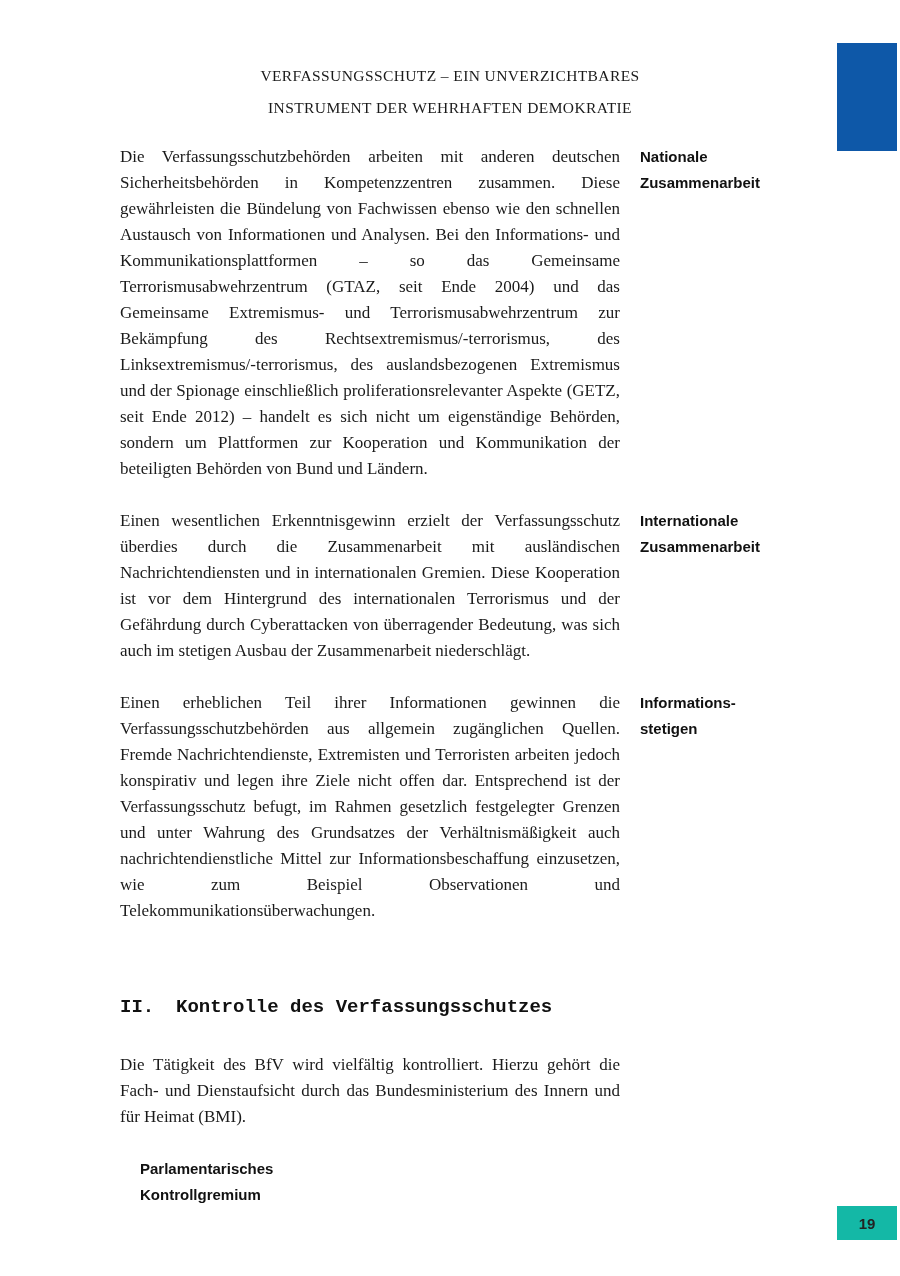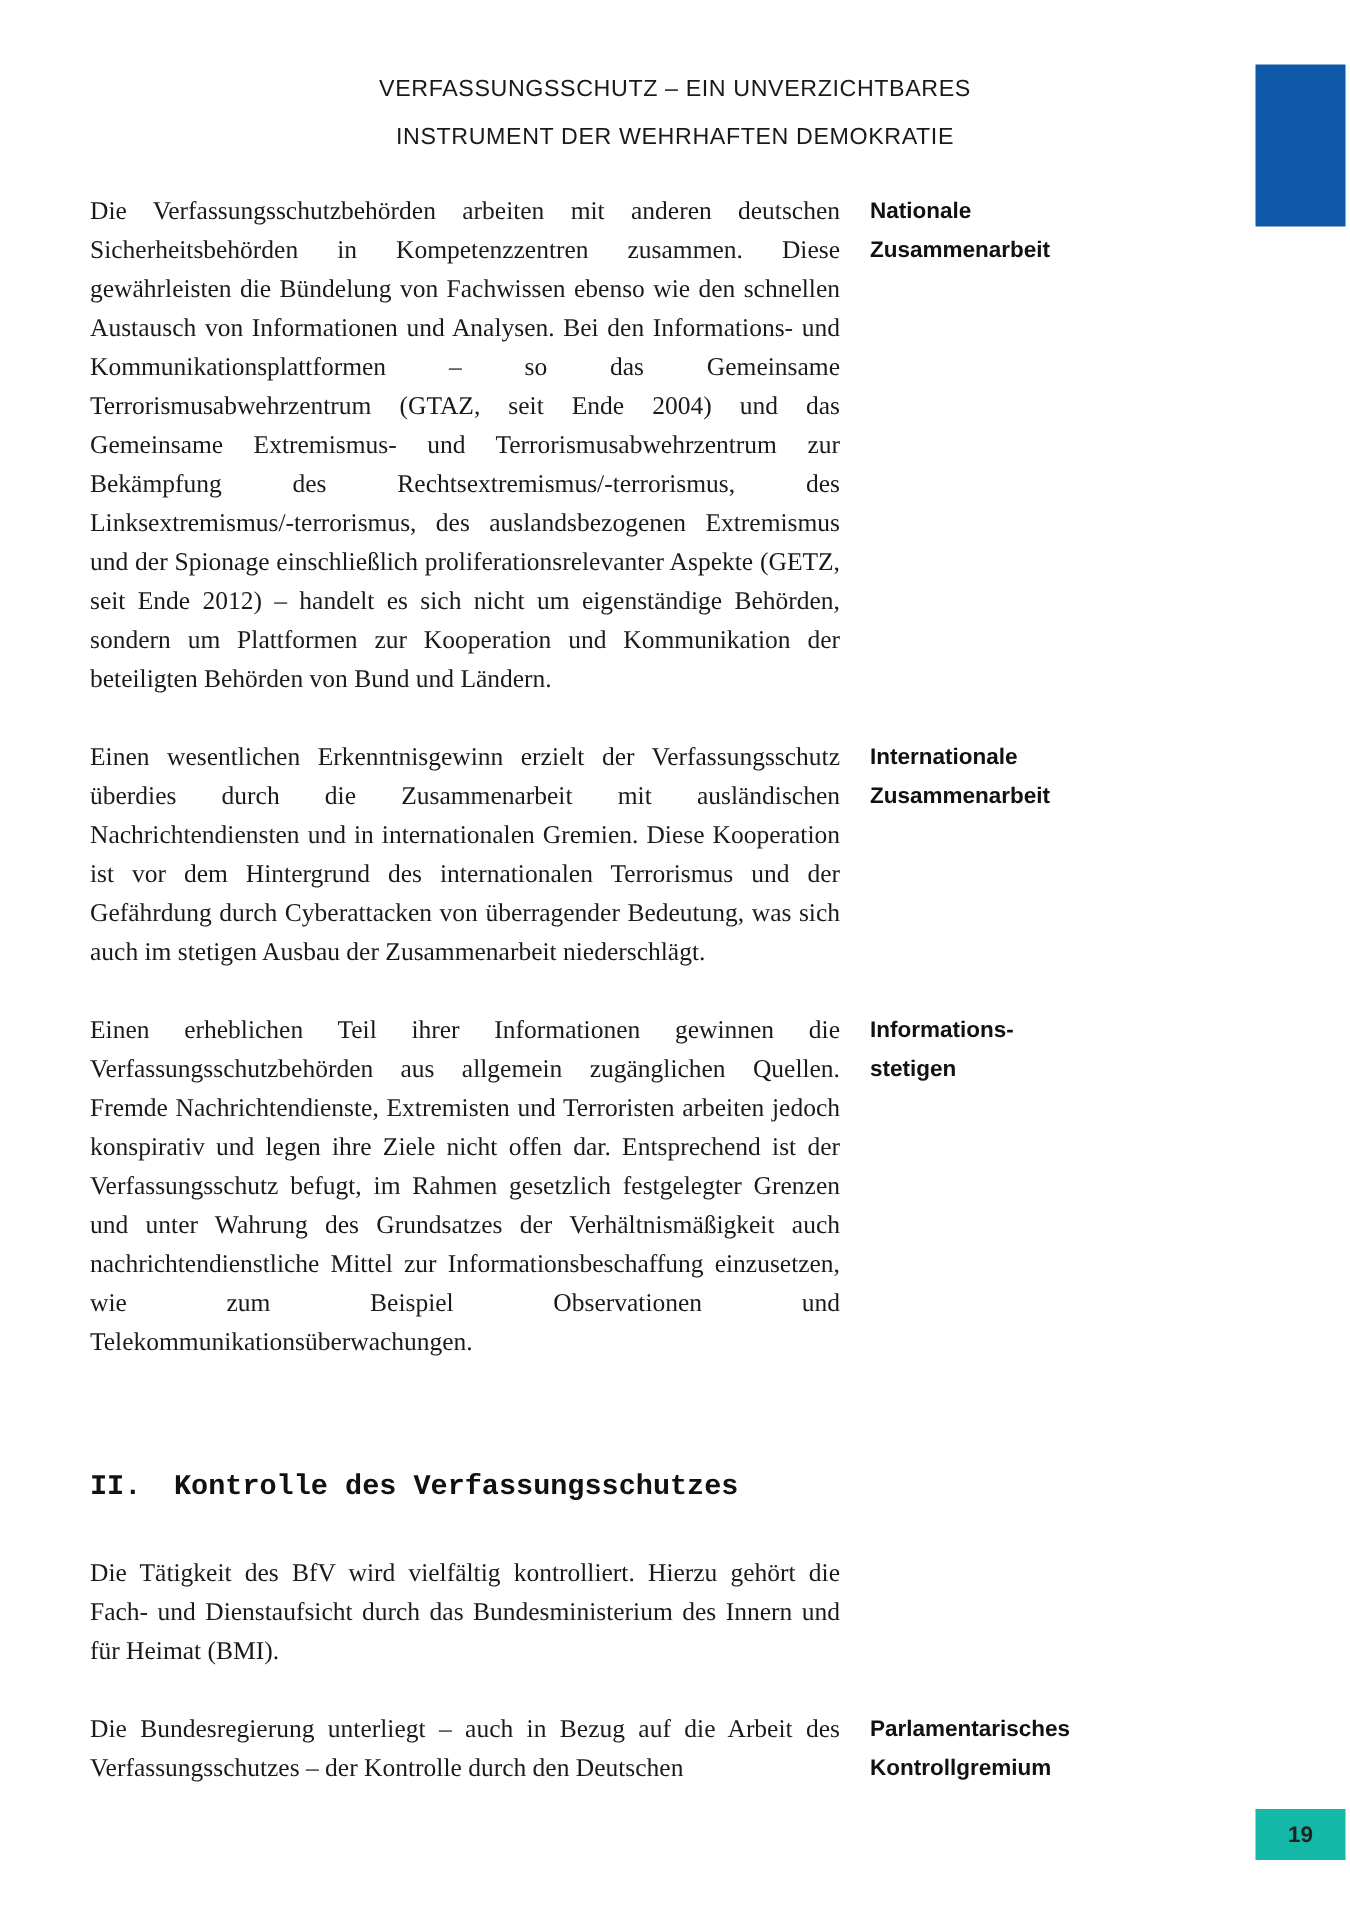--- a/index.html
+++ b/index.html
@@ -12,42 +12,42 @@
     width: 900px;
     height: 1276px;
     background: #ffffff;
     overflow: hidden;
     font-family: "Liberation Serif", serif;
     color: #1a1a1a;
   }
 
   
   .page-header {
-    padding-top: 44px;
+    padding-top: 60px;
     text-align: center;
-    font-family: Liberation Sans, sans-serif;
+    font-family: Liberation Serif, serif;
     font-size: 15.5px;
     line-height: 32px;
     letter-spacing: 0.4px;
     color: #1a1a1a;
   }
 
   
   .chapter-tab {
     position: absolute;
     top: 43px;
     right: 3px;
     width: 60px;
     height: 108px;
   }
 
   
   .content {
     margin-top: 20px;
-    padding-left: 60px;
+    padding-left: 120px;
     padding-right: 60px;
   }
   .row {
     display: flex;
     align-items: flex-start;
     margin-bottom: 26px;
   }
   .body-text {
     width: 500px;
     margin: 0;
@@ -135,21 +135,20 @@
       <span class="heading-num">II.</span>
       <span class="heading-title">Kontrolle des Verfassungsschutzes</span>
     </h2>
 
     <div class="row">
       <p class="body-text">Die Tätigkeit des BfV wird vielfältig kontrolliert. Hierzu gehört die Fach- und Dienstaufsicht durch das Bundesministerium des Innern und für Heimat (BMI).</p>
       <div class="note"></div>
     </div>
 
     <div class="row">
-      <p class="body-text">Die Bundesregierung unterliegt – auch in Bezug auf die Arbeit des Verfassungsschutzes – der Kontrolle durch den Deutschen</p>
       <div class="note">Parlamentarisches
 Kontrollgremium</div>
     </div>
 
   </main>
 
   <div class="page-number-box">
     <span>19</span>
   </div>
 

